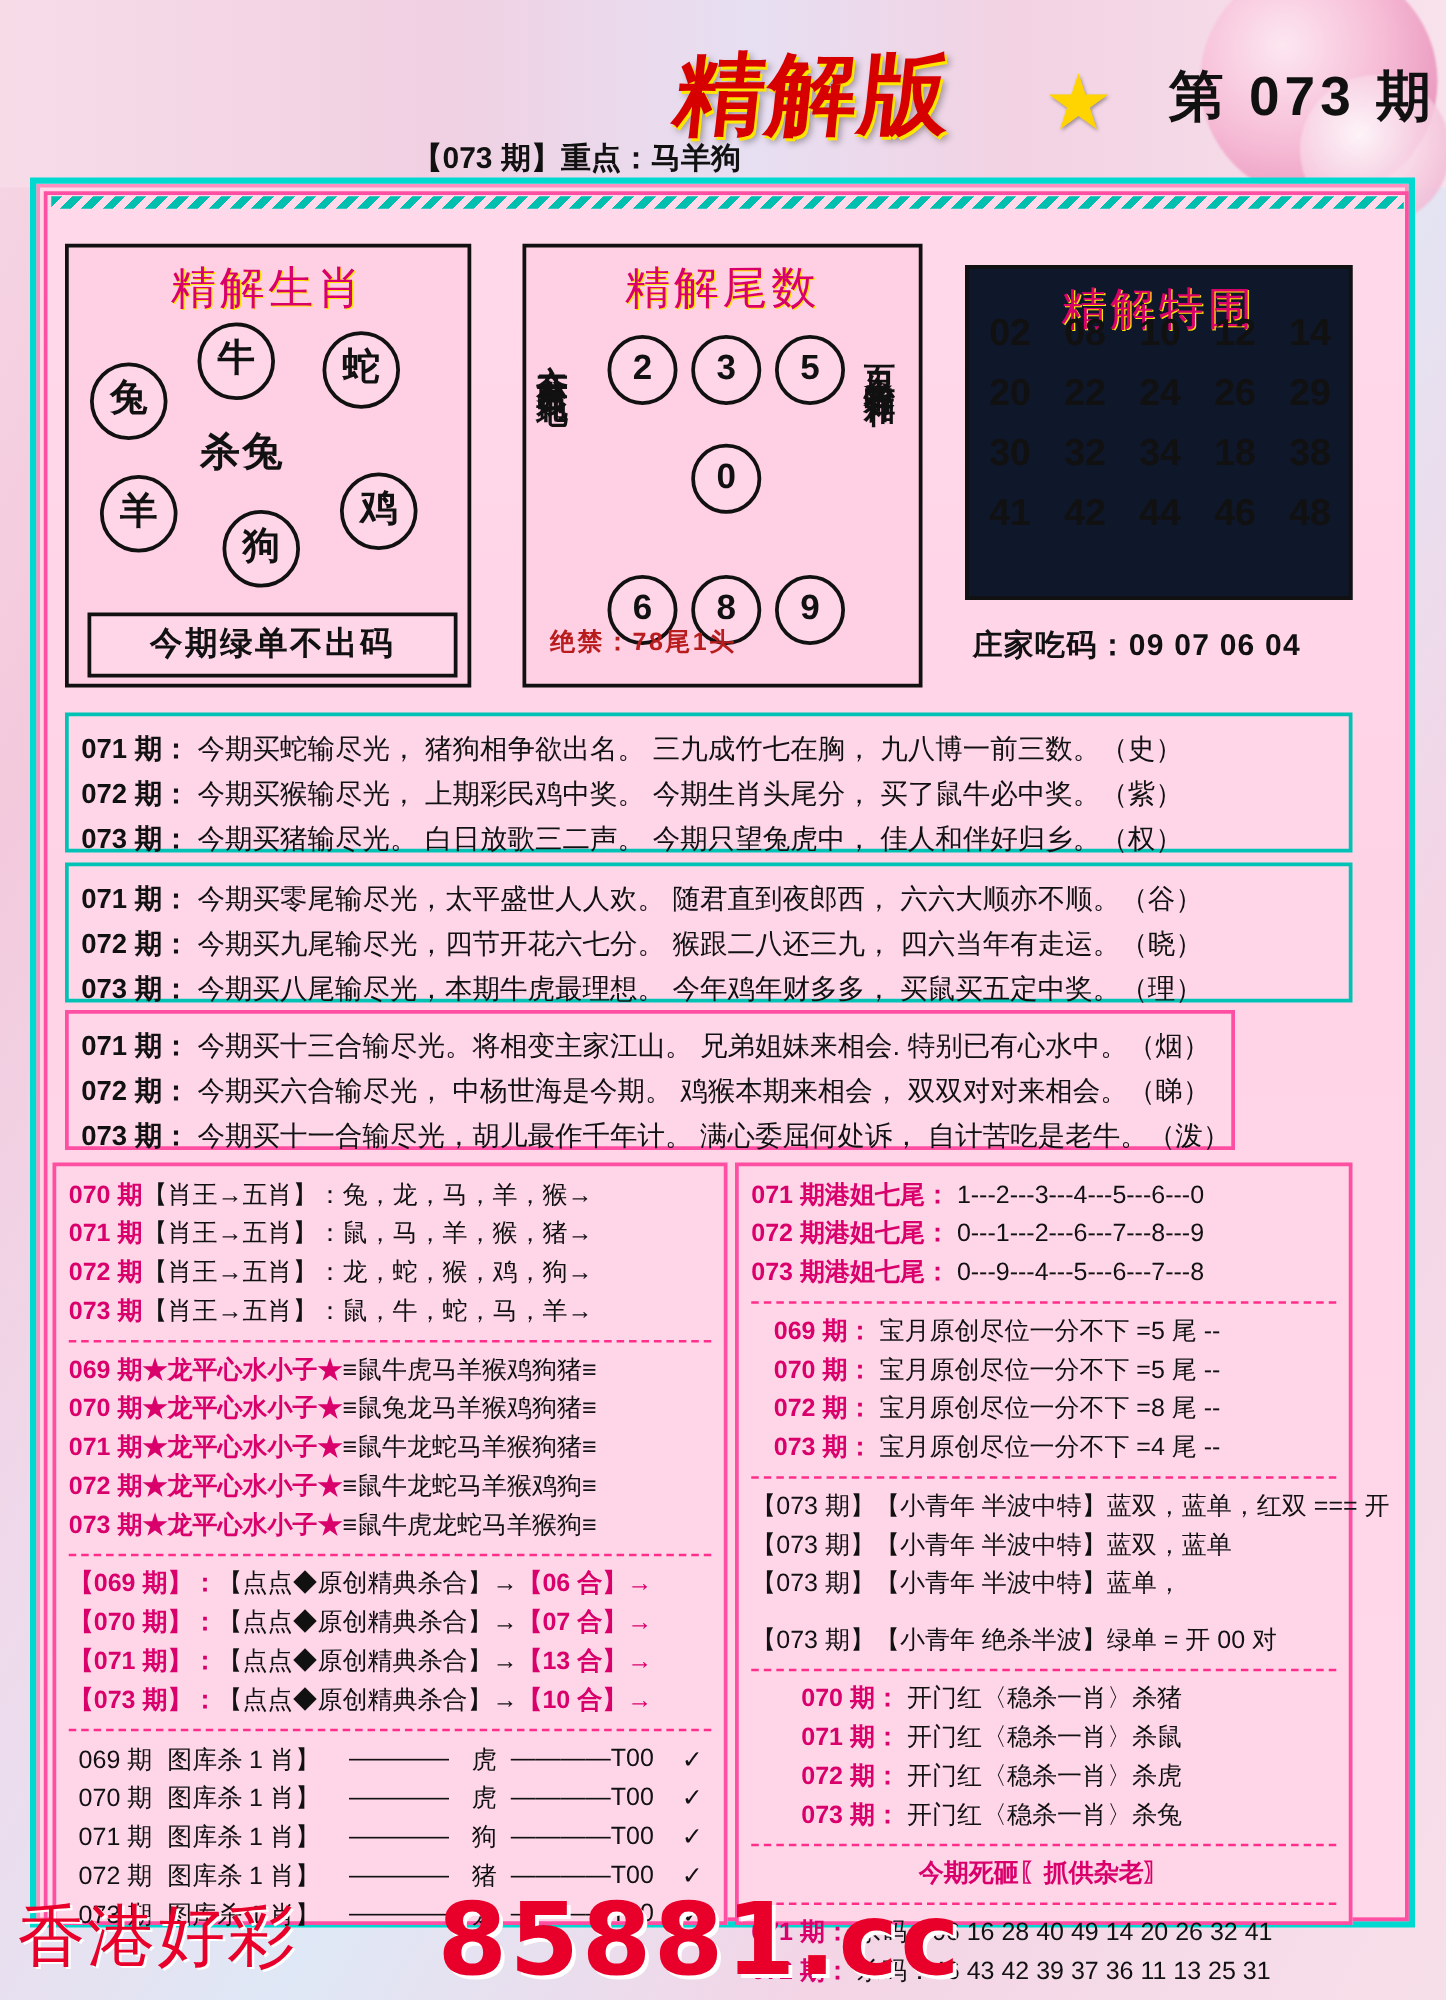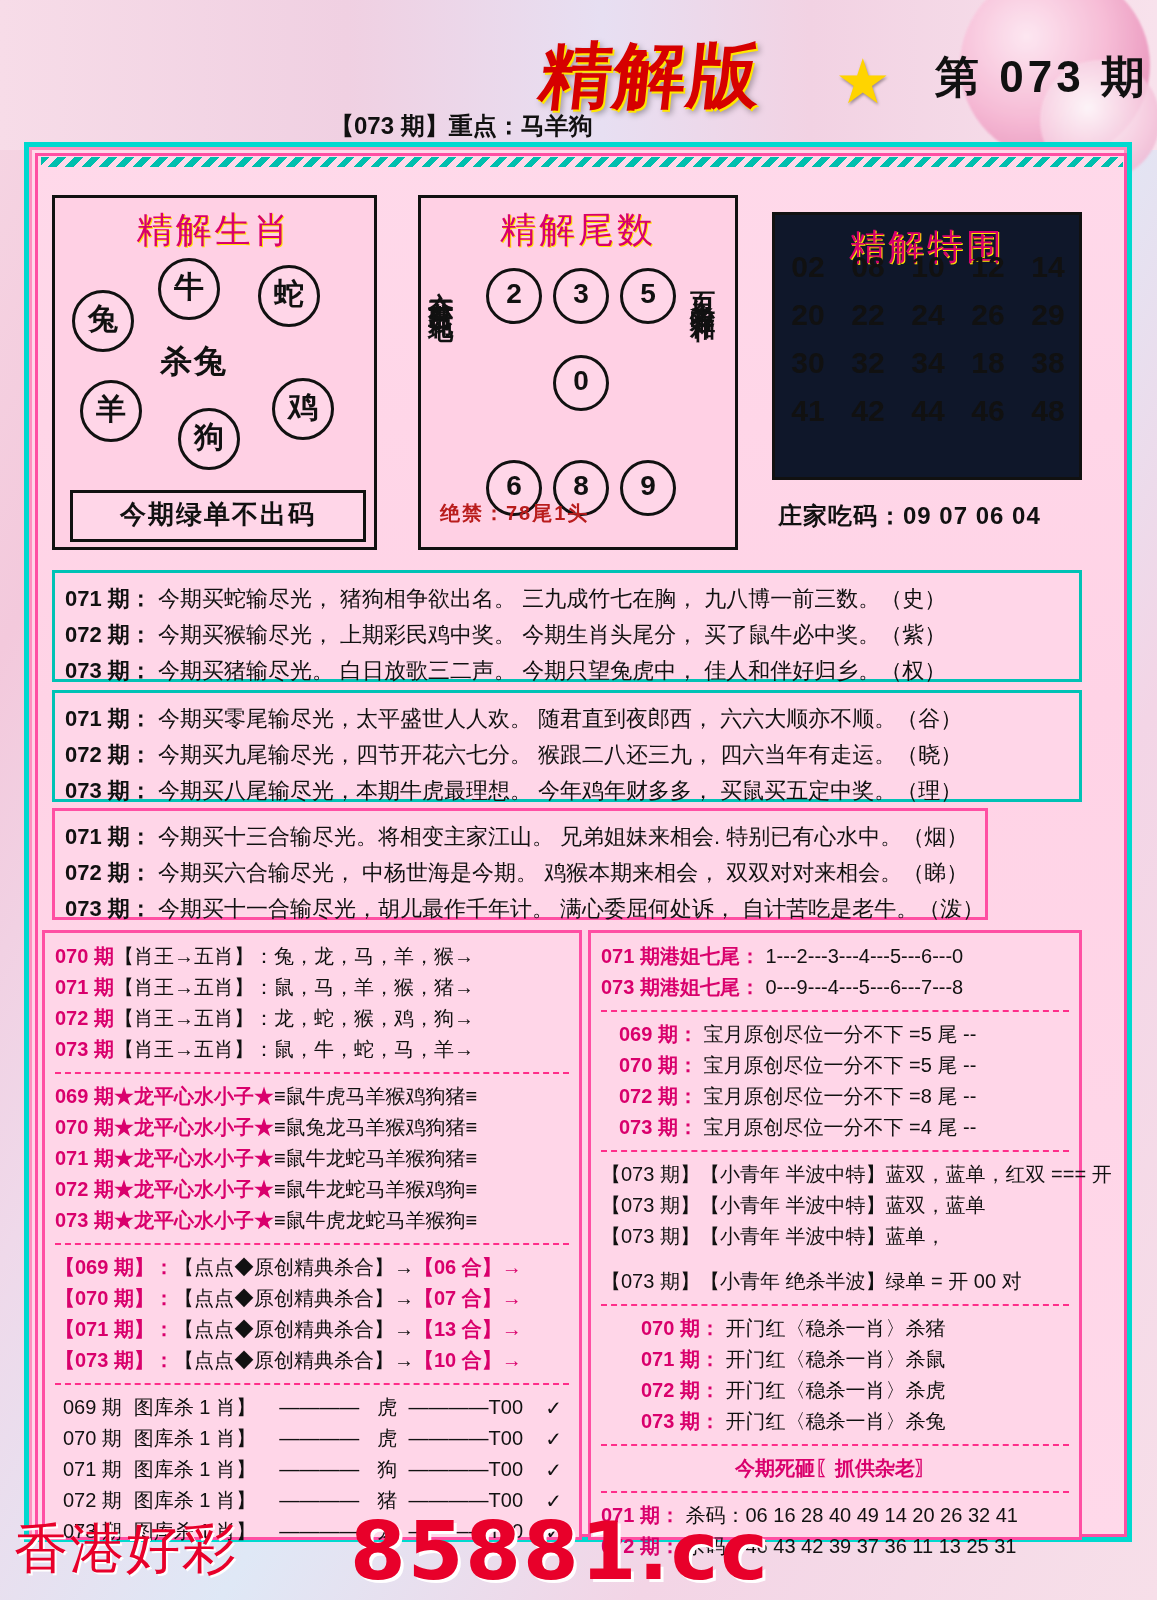--- a/index.html
+++ b/index.html
@@ -252,20 +252,21 @@
       <td>龙</td>
       <td>————T00</td>
       <td>✓</td>
     </tr>
   </tbody>
     </table>
 </div>
 
 <div class="colbox" style="left:588px;top:930px;width:494px;height:610px;padding:8px 10px;">
   <div class="lrow"><span class="k">071 期港姐七尾：</span> <span>1---2---3---4---5---6---0</span></div>
+  <div class="lrow"><span class="k">072 期港姐七尾：</span> <span>0---1---2---6---7---8---9</span></div>
   <div class="lrow"><span class="k">073 期港姐七尾：</span> <span>0---9---4---5---6---7---8</span></div>
 
   <div class="dash"></div>
 
   <div class="lrow" style="padding-left:18px"><span class="k">069 期：</span> <span>宝月原创尽位一分不下 =5 尾 --</span></div>
   <div class="lrow" style="padding-left:18px"><span class="k">070 期：</span> <span>宝月原创尽位一分不下 =5 尾 --</span></div>
   <div class="lrow" style="padding-left:18px"><span class="k">072 期：</span> <span>宝月原创尽位一分不下 =8 尾 --</span></div>
   <div class="lrow" style="padding-left:18px"><span class="k">073 期：</span> <span>宝月原创尽位一分不下 =4 尾 --</span></div>
 
   <div class="dash"></div>

